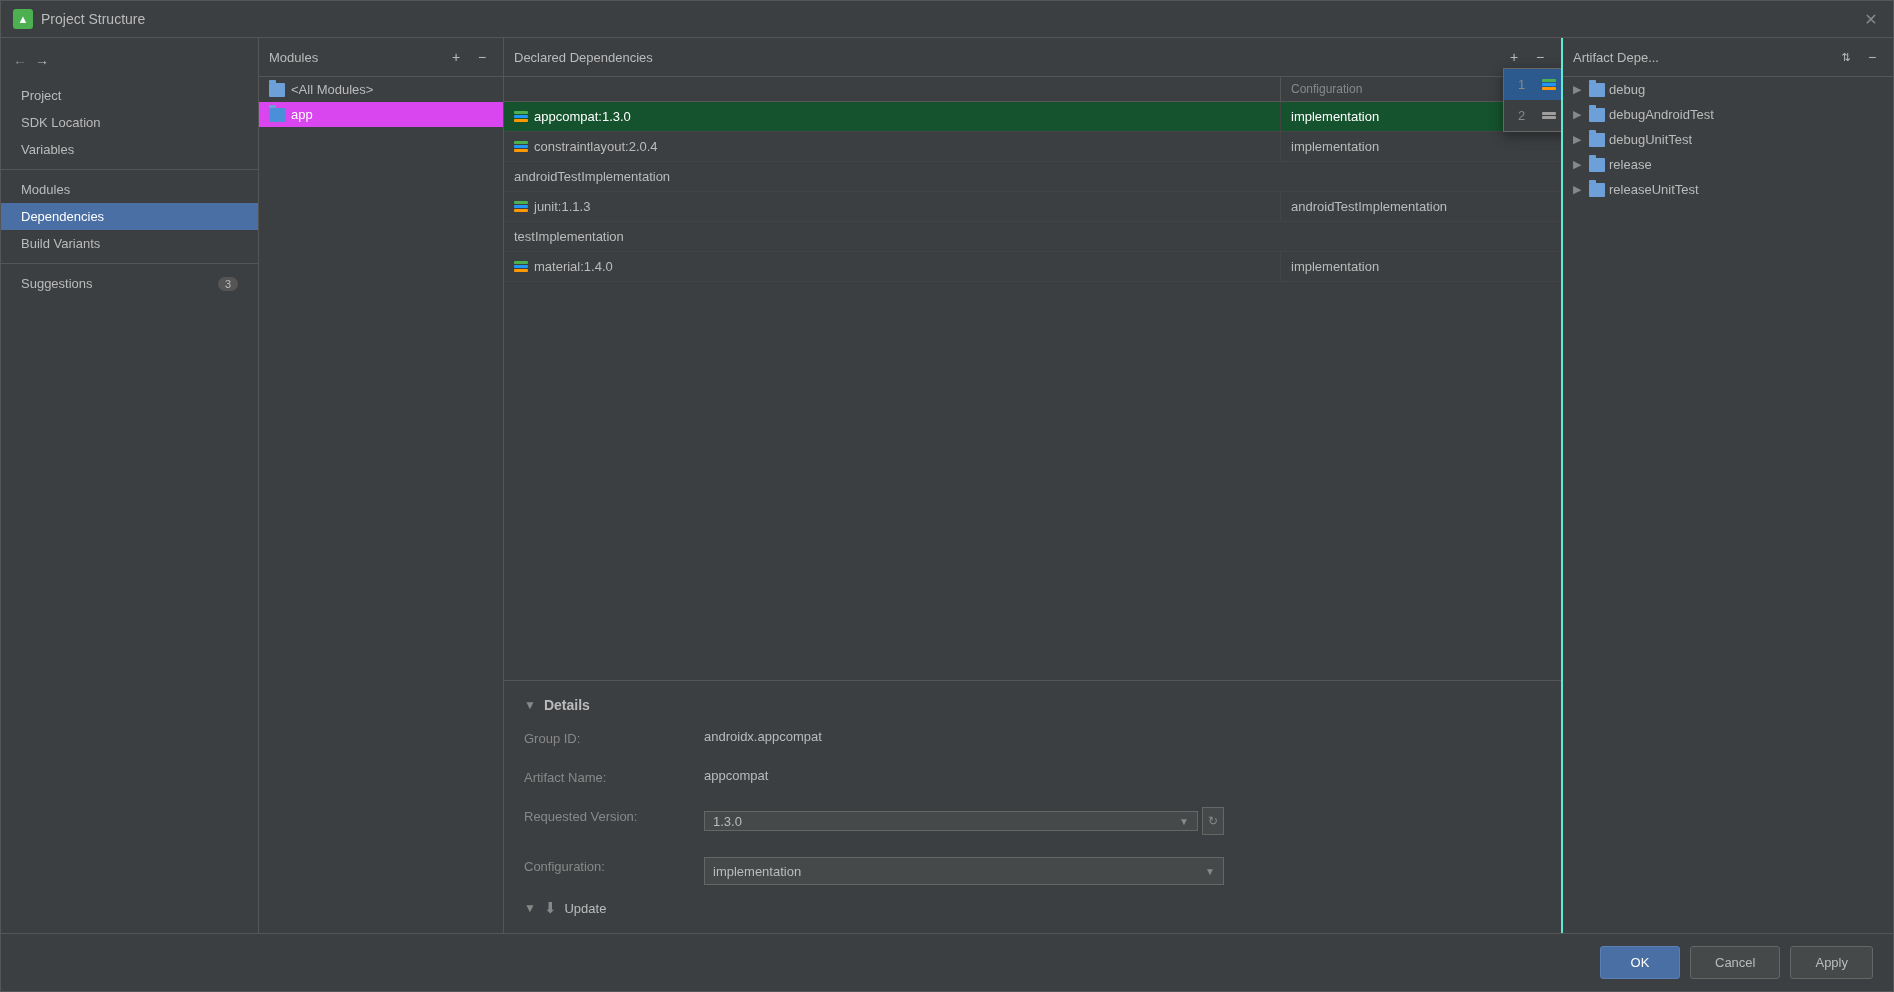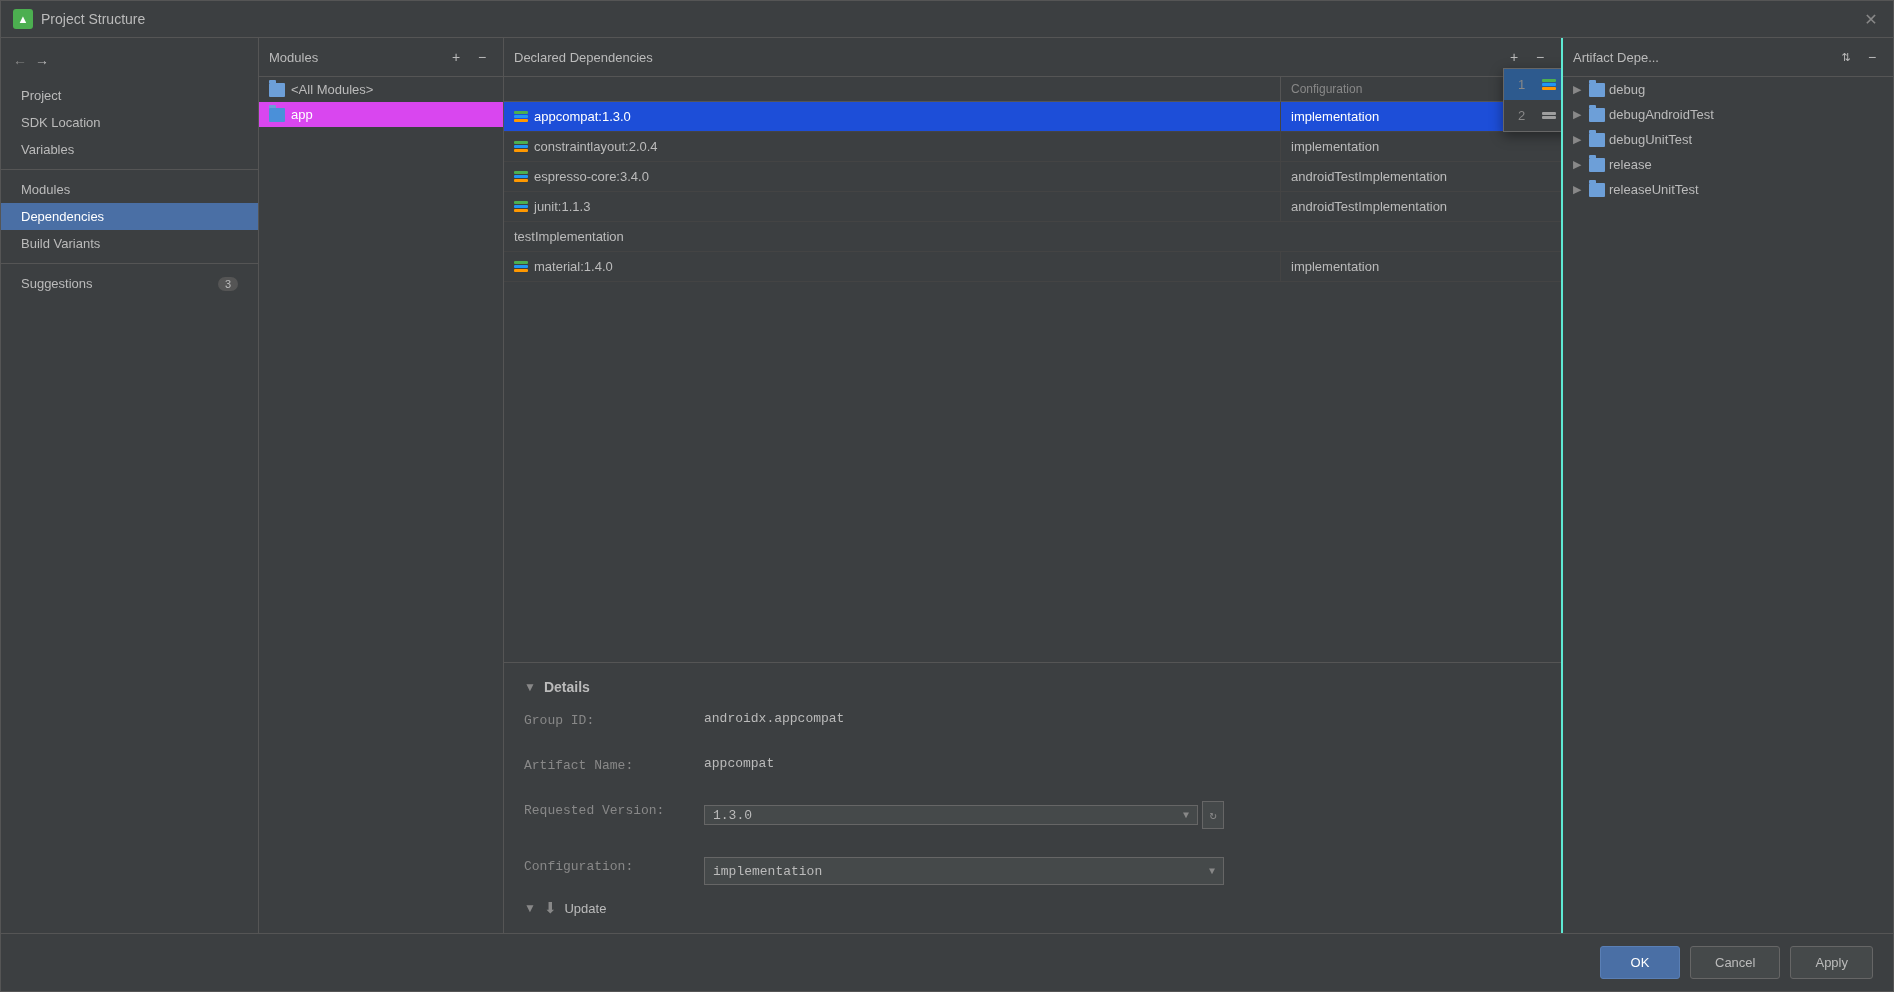--- a/index.html
+++ b/index.html
@@ -229,21 +229,21 @@
 
     .deps-col-header:last-child { border-right: none; }
 
     .deps-row {
       display: grid;
       grid-template-columns: 1fr 280px;
       border-bottom: 1px solid #444;
       cursor: pointer;
     }
 
-    .deps-row.active { background: #1d4ed8; }
+    .deps-row.active { background: #14532d; }
 
     .deps-cell {
       padding: 7px 10px;
       display: flex;
       align-items: center;
       gap: 6px;
       border-right: 1px solid #444;
       color: #bbbbbb;
     }
 
@@ -337,23 +337,22 @@
 
     .details-title {
       font-size: 14px;
       font-weight: bold;
       color: #bbbbbb;
     }
 
     .details-grid {
       display: grid;
       grid-template-columns: 160px 1fr;
-      gap: 28px 20px;
+      gap: 22px 20px;
       max-width: 700px;
-      font-family: Liberation Mono, monospace;
     }
 
     .details-label {
       color: #888;
       padding-top: 2px;
     }
 
     .details-value {
       color: #bbbbbb;
     }
@@ -594,28 +593,20 @@
                   <span class="dep-icon-bar" style="background:#4caf50;"></span>
                   <span class="dep-icon-bar" style="background:#2196f3;"></span>
                   <span class="dep-icon-bar" style="background:#ff9800;"></span>
                 </div>
                 <span>constraintlayout:2.0.4</span>
               </div>
               <div class="deps-cell">implementation</div>
             </div>
 
             <div class="deps-row">
-              <div class="deps-cell">
-                <div class="dep-icon">
-                  <span class="dep-icon-bar" style="background:#4caf50;"></span>
-                  <span class="dep-icon-bar" style="background:#2196f3;"></span>
-                  <span class="dep-icon-bar" style="background:#ff9800;"></span>
-                </div>
-                <span>espresso-core:3.4.0</span>
-              </div>
               <div class="deps-cell">androidTestImplementation</div>
             </div>
 
             <div class="deps-row">
               <div class="deps-cell">
                 <div class="dep-icon">
                   <span class="dep-icon-bar" style="background:#4caf50;"></span>
                   <span class="dep-icon-bar" style="background:#2196f3;"></span>
                   <span class="dep-icon-bar" style="background:#ff9800;"></span>
                 </div>

